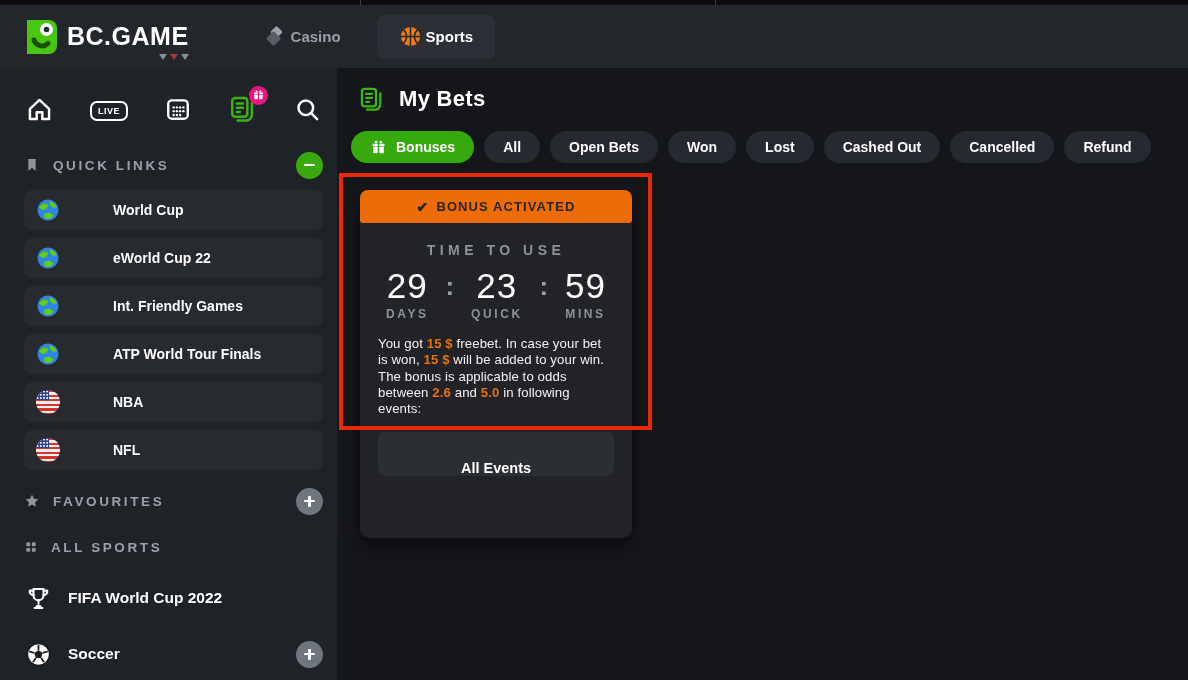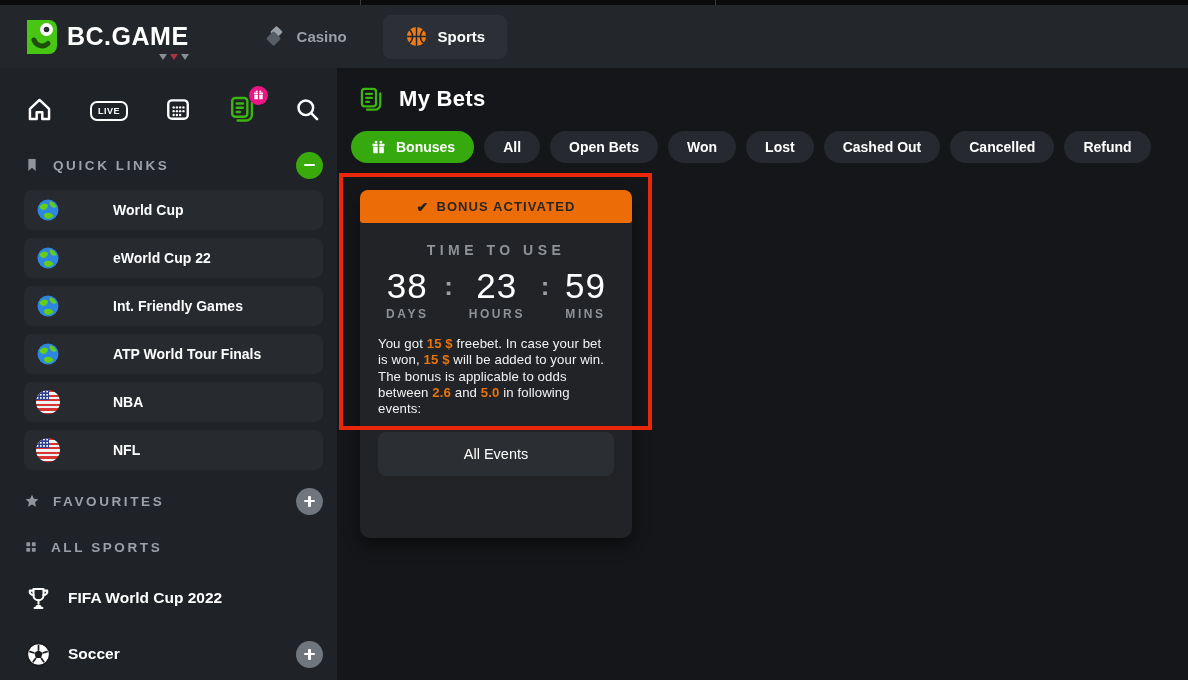--- a/index.html
+++ b/index.html
@@ -19,21 +19,21 @@
   .top-strip .div1 { left:360px; } .top-strip .div2 { left:715px; }
 
   
   .app-header { position:absolute; top:5px; left:0; width:100%; height:63px; background:#23262b; display:flex; align-items:center; z-index:4; }
   .logo { display:flex; align-items:center; margin-left:20px; position:relative;text-align:center; }
   .logo-text { font-size:25px; font-weight:bold; color:#fff; letter-spacing:.5px; margin-left:7px; }
   .pennants { position:absolute; right:0; bottom:-3px; display:flex; gap:3px; }
   .pennant { width:0; height:0; border-left:4px solid transparent; border-right:4px solid transparent; border-top:6px solid #8a8f94; }
   .pennant.red { border-top-color:#a83540; }
   .main-nav { display:flex; align-items:center; margin-left:52px; gap:14px; }
-  .nav-item { display:flex; align-items:center; gap:10px; height:44px; padding:0 22px; border-radius:8px; font-size:15px; font-weight:bold; color:#9aa0a6; cursor:pointer; }
+  .nav-item { display:flex; align-items:center; gap:4px; height:44px; padding:0 22px; border-radius:8px; font-size:15px; font-weight:bold; color:#9aa0a6; cursor:pointer; }
   .nav-item.active { background:#2c3036; color:#fff; }
 
   
   .sidebar { position:absolute; top:68px; left:0; width:337px; height:612px; background:#1f2227; padding:10px 10px 0 24px; overflow:hidden; }
   .side-nav { display:flex; justify-content:space-between; align-items:center; padding:6px 6px 0 2px; height:56px; }
   .side-nav .nav-icon { position:relative; cursor:pointer; }
   .live-chip { border:2.4px solid #fff; border-radius:7px; padding:3px 6px; font-size:9px; font-weight:bold; color:#fff; letter-spacing:.5px; }
   .badge { position:absolute; top:-9px; right:-11px; width:19px; height:19px; border-radius:50%; background:#e91583; display:flex; align-items:center; justify-content:center; }
 
   .section-head { display:flex; align-items:center; height:30px; margin-top:16px; margin-bottom:10px; color:#9aa1a8; font-weight:bold; font-size:13.5px; letter-spacing:2.6px; padding-right:4px; }
@@ -72,21 +72,21 @@
   .card-header { height:33px; width:100%; background:#ec6c07; border-radius:8px 8px 3px 3px; display:flex; align-items:center; justify-content:center; gap:7px; color:#2b2620; font-weight:bold; font-size:13px; letter-spacing:1.1px; }
   .check-glyph { font-size:14px; color:#26221c; font-weight:bold; }
   .timer-title { text-align:center; margin-top:19px; color:#8d9398; font-weight:bold; font-size:14px; letter-spacing:4.5px; }
   .countdown { display:flex; justify-content:space-between; align-items:flex-start; margin-top:10px; padding:0 26px; }
   .count-unit { text-align:center; }
   .count-num { font-size:35px; color:#fff; font-weight:400; letter-spacing:1px; line-height:1; }
   .count-label { margin-top:4px; color:#8d9398; font-size:12px; font-weight:bold; letter-spacing:2.6px; }
   .colon { font-size:26px; color:#9aa0a6; margin-top:3px; font-weight:bold; }
   .card-desc { margin:15px 18px 0; color:#f2f2f2; font-size:13.2px; line-height:1.24; font-weight:500; letter-spacing:.1px; }
   .card-desc .hl { color:#e8730c; font-weight:bold; }
-  .all-events-btn { margin:14px 18px 0; height:44px; background:#2b2e33; border-radius:8px; display:flex; align-items:center; justify-content:center; font-size:14.5px; font-weight:normal; color:#fff; cursor:pointer; }
+  .all-events-btn { margin:14px 18px 0; height:44px; background:#2b2e33; border-radius:8px; display:flex; align-items:flex-end; justify-content:center; font-size:14.5px; font-weight:bold; color:#fff; cursor:pointer; }
 
   
   .annotation { position:absolute; left:339px; top:173px; width:313px; height:257px; border:4px solid #e8270b; z-index:60; pointer-events:none; }
 </style>
 </head>
 <body>
 
 <div class="top-strip">
   <span class="div1"></span>
     <span class="div2"></span>
@@ -368,27 +368,27 @@
   <div class="bonus-card">
     <div class="card-header">
       <span class="check-glyph">✔</span>
       <span>BONUS ACTIVATED</span>
     </div>
 
     <div class="timer-title">TIME TO USE</div>
 
     <div class="countdown">
       <div class="count-unit">
-        <div class="count-num">38</div>
+        <div class="count-num">29</div>
         <div class="count-label">DAYS</div>
       </div>
       <div class="colon">:</div>
       <div class="count-unit">
         <div class="count-num">23</div>
-        <div class="count-label">HOURS</div>
+        <div class="count-label">QUICK</div>
       </div>
       <div class="colon">:</div>
       <div class="count-unit">
         <div class="count-num">59</div>
         <div class="count-label">MINS</div>
       </div>
     </div>
 
     <div class="card-desc"><span>You got </span><span class="hl">15 $</span><span> freebet. In case your bet is won, </span><span class="hl">15 $</span><span> will be added to your win. The bonus is applicable to odds between </span><span class="hl">2.6</span><span> and </span><span class="hl">5.0</span><span> in following events:</span></div>
 

